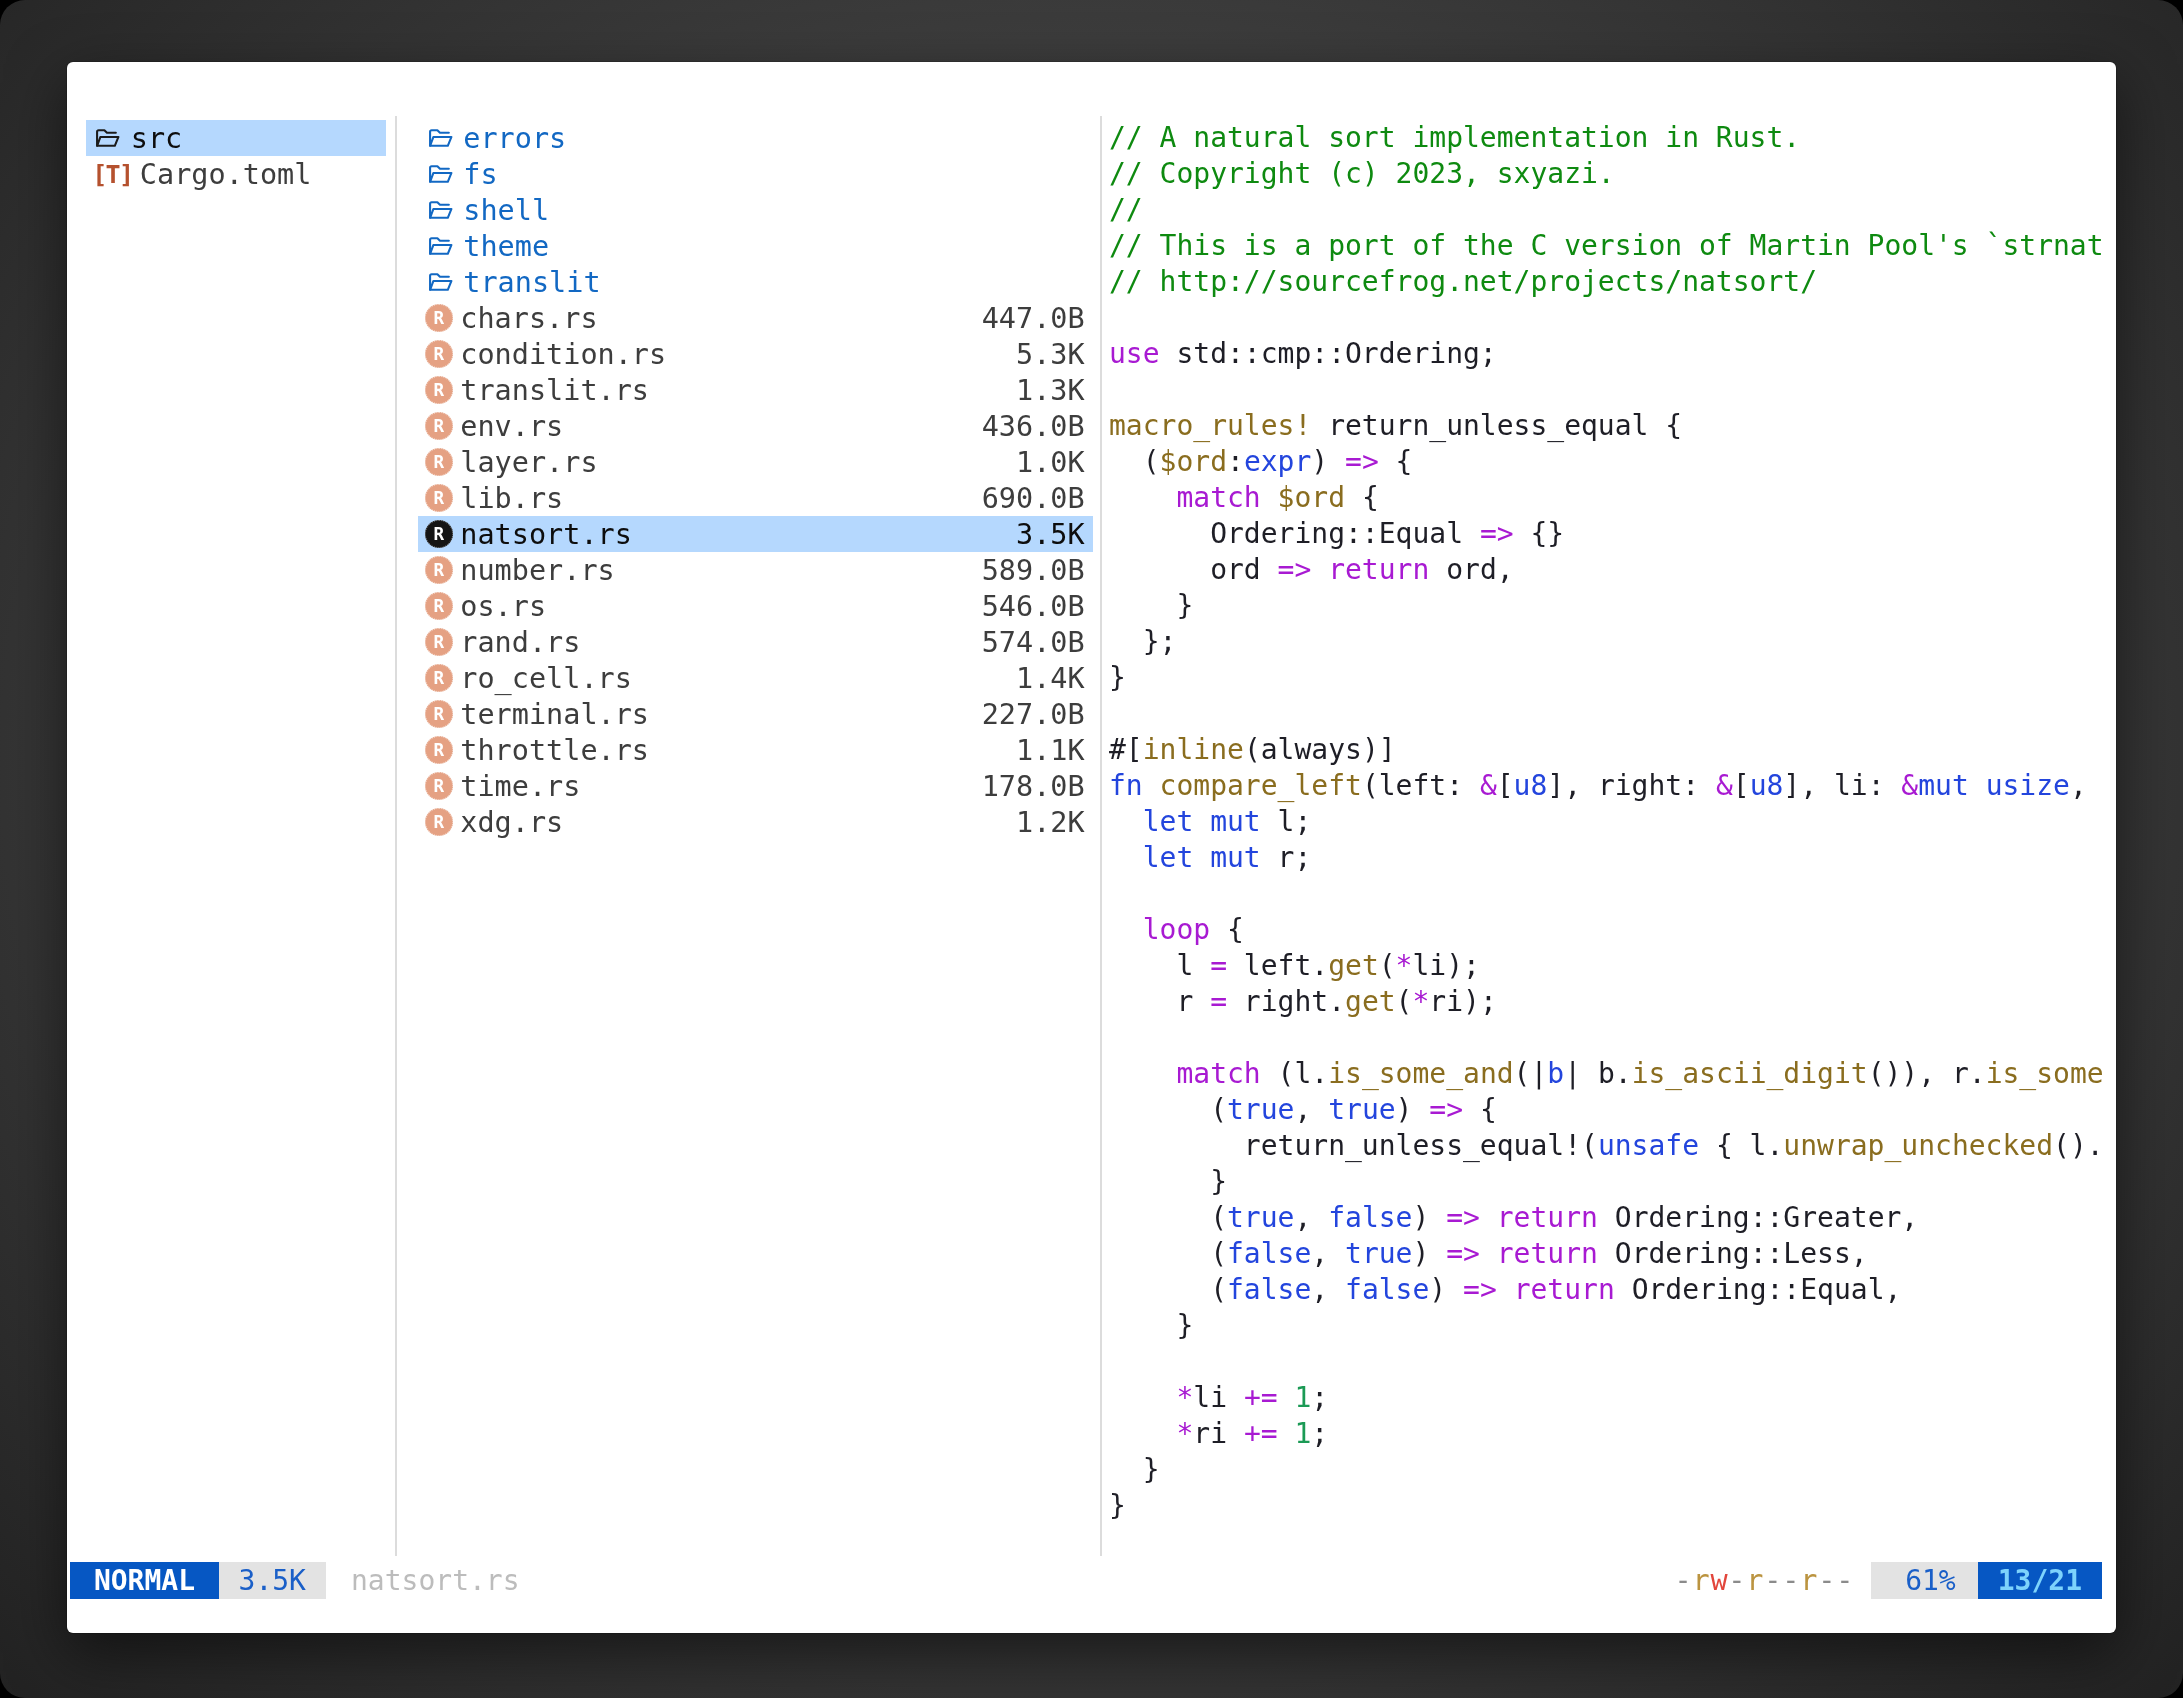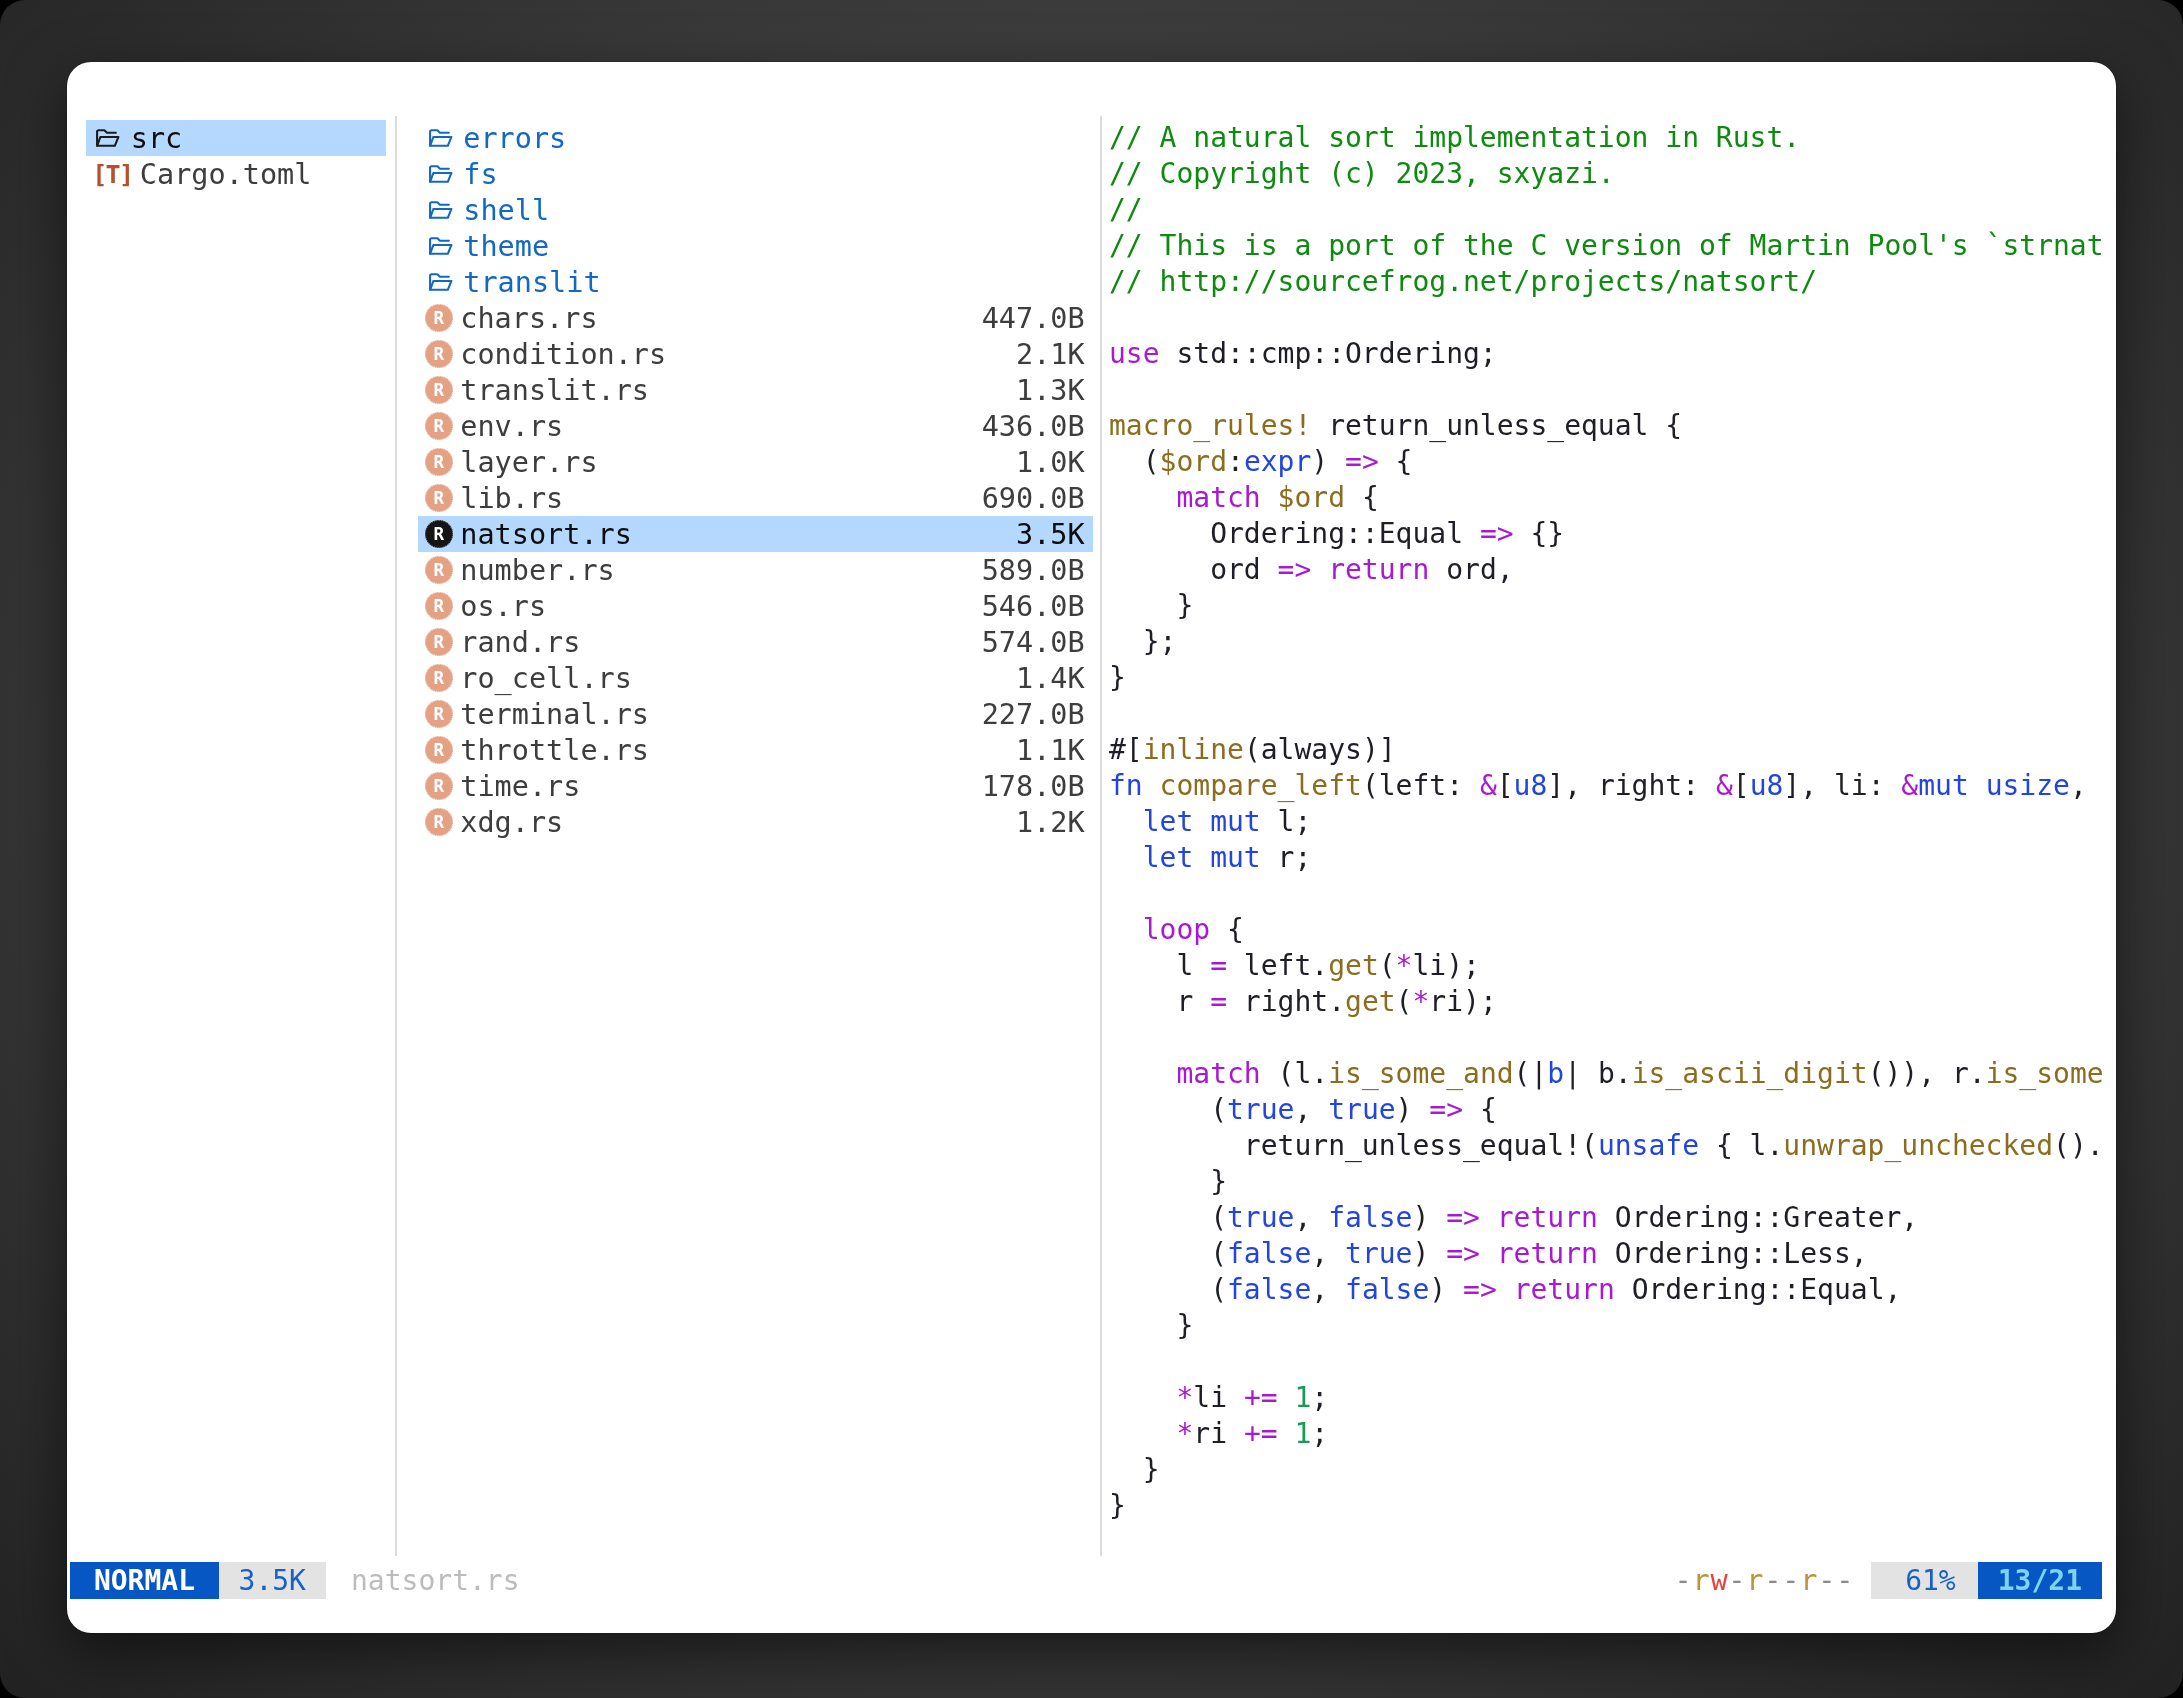--- a/index.html
+++ b/index.html
@@ -1,20 +1,20 @@
 <!DOCTYPE html>
 <html style="--accent_blue: #0657c3; --selection_bg: #b5d8fe; --folder_blue: #1268c3; --file_text: #3d3d3d; --rust_icon: #e5a183; --toml_icon: #b5512e; --chip_bg: #e3e3e3; --chip_text: #1a5fc8; --status_filename: #bcbcbc; --perm_dash: #8b8b8b; --perm_read: #bb9440; --perm_write: #e2463c; --code_default: #1e1e26; --code_comment: #0e8a10; --code_magenta: #a81ad2; --code_blue: #2345dd; --code_olive: #8a6d1f; --code_number: #1b9a55;font-size:13.4px"><head>
 <meta charset="utf-8">
 <style>
   html,body{margin:0;padding:0;background:#000;width:2183px;height:1698px;overflow:hidden;}
   *{box-sizing:border-box;}
   .backdrop{position:absolute;inset:0;border-radius:25px;
     background:radial-gradient(ellipse at 50% 45%, #4e4e4e 0%, #3c3c3c 55%, #222 100%);}
   .window{position:absolute;left:67px;top:62px;width:2049px;height:1571px;background:#fff;
-    border-radius:24px;box-shadow:0 20px 59px rgba(0,0,0,.55), 0 0 0 0.8px rgba(0,0,0,.18);overflow:hidden;
+    border-radius:6px;box-shadow:0 20px 59px rgba(0,0,0,.55), 0 0 0 0.8px rgba(0,0,0,.18);overflow:hidden;
     font-family:"DejaVu Sans Mono", monospace;padding-left:8px;}
   .divider{position:absolute;top:54px;height:1440px;width:1.7px;background:#dcdcdc;}
   .d1{left:328px;}
   .d2{left:1033px;}
   .pane{position:absolute;top:58px;}
   .pane-parent{left:18.5px;width:300px;}
   .pane-current{left:351px;width:675px;}
   .pane-preview{left:1042px;width:1007px;height:1435px;overflow:hidden;}
   .row{display:flex;align-items:center;height:36px;padding:0 8.4px 0 6.7px;font-size:28.5px;
     color:var(--file_text);white-space:pre;}
@@ -84,21 +84,21 @@
             </svg></span><span class="label">shell</span></div>
         <div class="row dir"><span class="icon icon-folder"><svg viewBox="0 0 24 24" fill="none" stroke="currentColor" stroke-width="2" stroke-linejoin="round" stroke-linecap="round">
               <path d="M2 19 V5.5 a1.5 1.5 0 0 1 1.5 -1.5 H9 l2.5 2.5 H20"></path>
               <path d="M2 19 l3.2 -8.5 H22.5 L19 19 Z"></path>
             </svg></span><span class="label">theme</span></div>
         <div class="row dir"><span class="icon icon-folder"><svg viewBox="0 0 24 24" fill="none" stroke="currentColor" stroke-width="2" stroke-linejoin="round" stroke-linecap="round">
               <path d="M2 19 V5.5 a1.5 1.5 0 0 1 1.5 -1.5 H9 l2.5 2.5 H20"></path>
               <path d="M2 19 l3.2 -8.5 H22.5 L19 19 Z"></path>
             </svg></span><span class="label">translit</span></div>
         <div class="row"><span class="icon icon-rust">R</span><span class="label">chars.rs</span><span class="size">447.0B</span></div>
-        <div class="row"><span class="icon icon-rust">R</span><span class="label">condition.rs</span><span class="size">2.1K</span></div>
+        <div class="row"><span class="icon icon-rust">R</span><span class="label">condition.rs</span><span class="size">5.3K</span></div>
         <div class="row"><span class="icon icon-rust">R</span><span class="label">translit.rs</span><span class="size">1.3K</span></div>
         <div class="row"><span class="icon icon-rust">R</span><span class="label">env.rs</span><span class="size">436.0B</span></div>
         <div class="row"><span class="icon icon-rust">R</span><span class="label">layer.rs</span><span class="size">1.0K</span></div>
         <div class="row"><span class="icon icon-rust">R</span><span class="label">lib.rs</span><span class="size">690.0B</span></div>
         <div class="row selected"><span class="icon icon-rust">R</span><span class="label">natsort.rs</span><span class="size">3.5K</span></div>
         <div class="row"><span class="icon icon-rust">R</span><span class="label">number.rs</span><span class="size">589.0B</span></div>
         <div class="row"><span class="icon icon-rust">R</span><span class="label">os.rs</span><span class="size">546.0B</span></div>
         <div class="row"><span class="icon icon-rust">R</span><span class="label">rand.rs</span><span class="size">574.0B</span></div>
         <div class="row"><span class="icon icon-rust">R</span><span class="label">ro_cell.rs</span><span class="size">1.4K</span></div>
         <div class="row"><span class="icon icon-rust">R</span><span class="label">terminal.rs</span><span class="size">227.0B</span></div>

